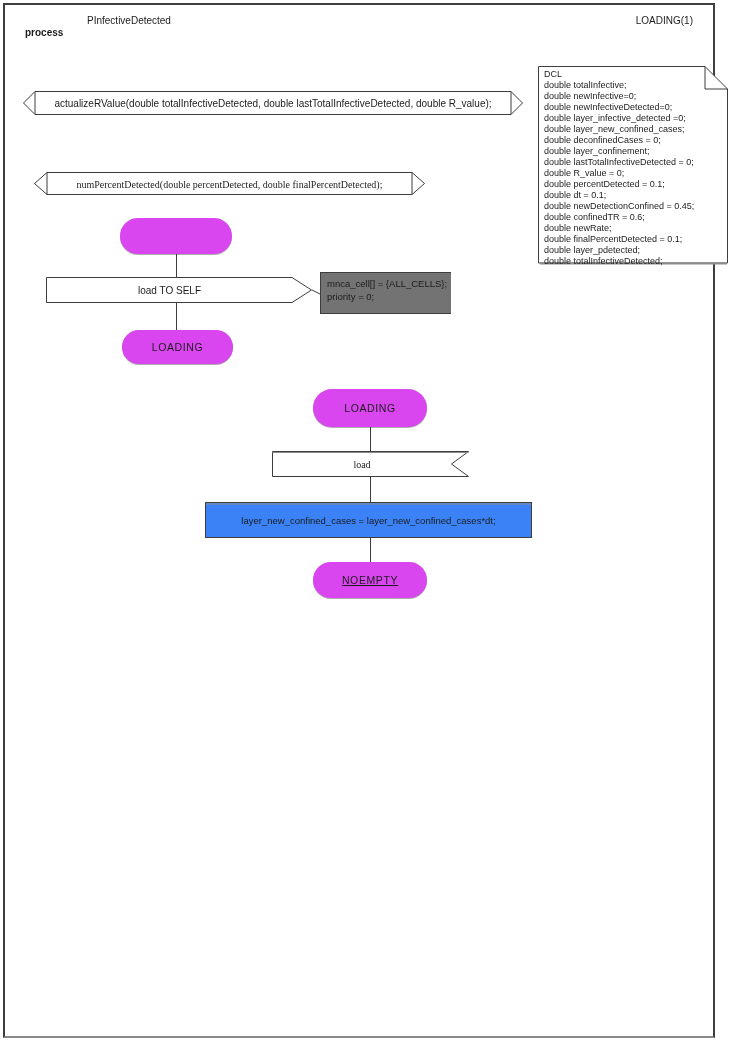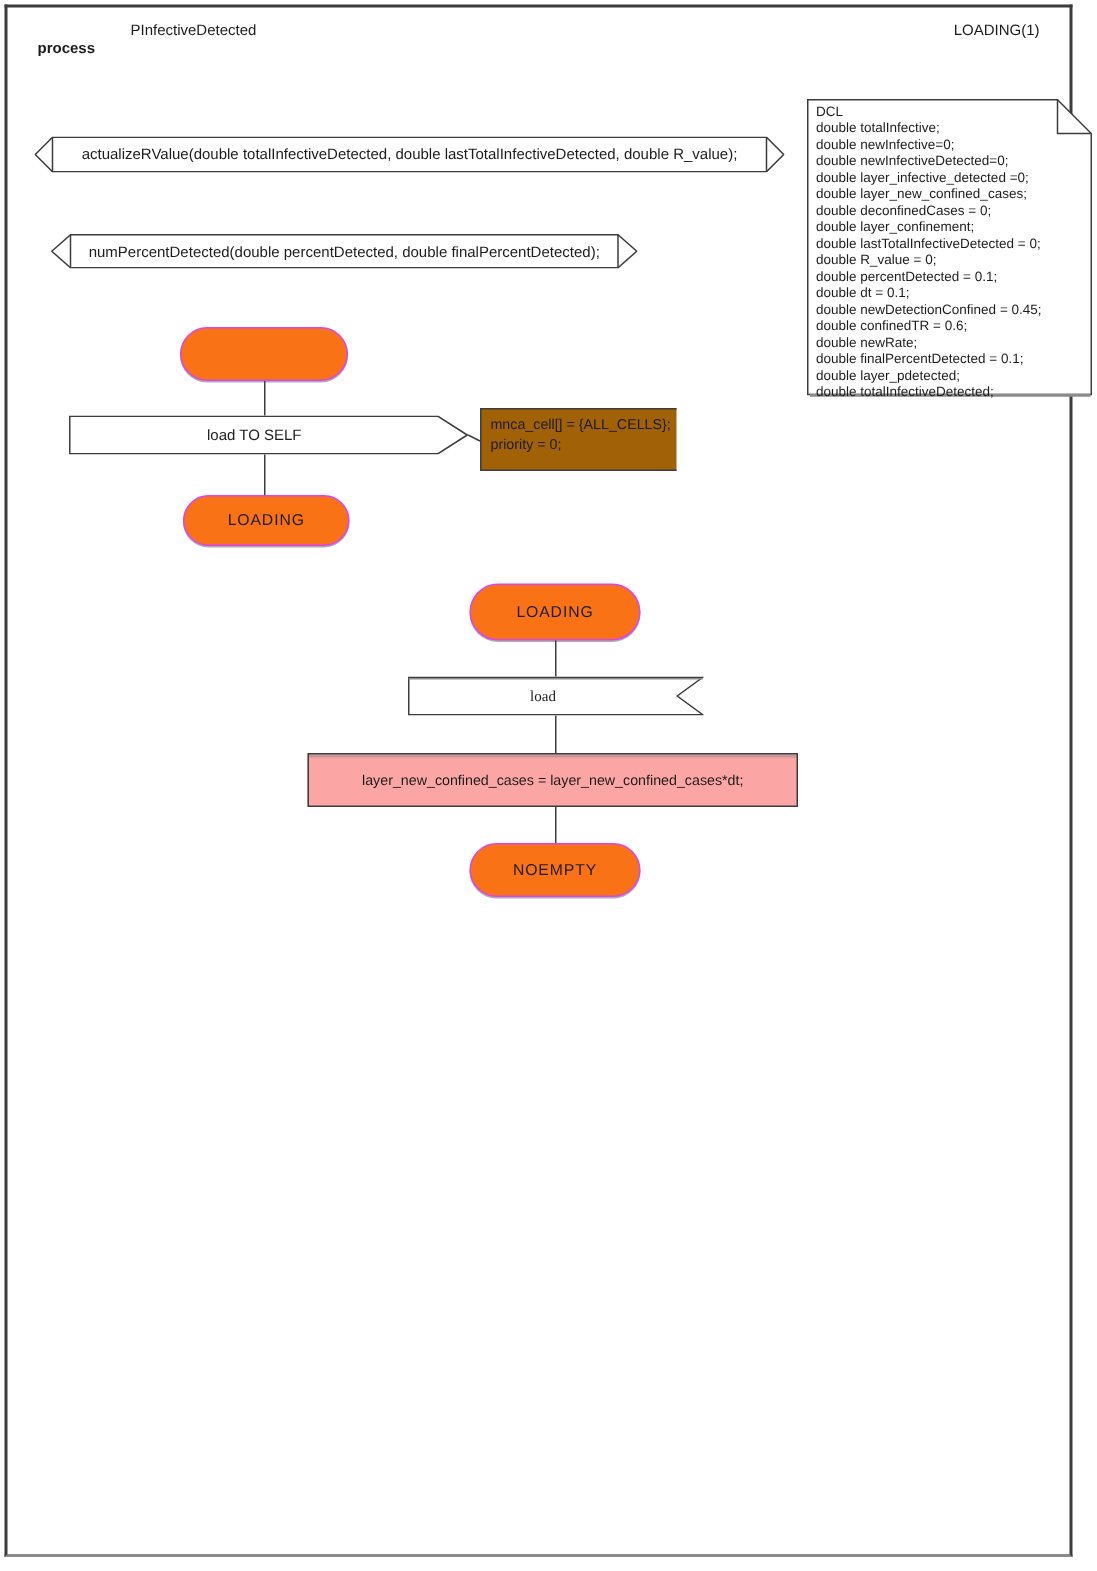--- a/index.html
+++ b/index.html
@@ -16,32 +16,32 @@
   .hdr{font-size:10px;white-space:nowrap;}
   .hdr-bold{font-weight:bold;}
   .vline{width:0;border-left:1px solid #3d3d3d;}
   .shape-svg{display:block;}
   .sym{position:absolute;}
   .sym-label{
     position:absolute;top:0;bottom:0;display:flex;align-items:center;justify-content:center;
     font-size:10px;white-space:nowrap;
   }
   .state{
-    border:1px solid #d946ef;background:#f97316;display:flex;align-items:center;justify-content:center;
+    border:7px solid #d946ef;background:#d946ef;display:flex;align-items:center;justify-content:center;
     box-sizing:border-box;box-shadow:0 1px 0 rgba(130,130,130,.65);
   }
   .state-text{font-size:10.5px;letter-spacing:0.6px;}
   .task-box{
-    border:1px solid #3d3d3d;background:#fca5a5;display:flex;align-items:center;justify-content:center;
+    border:1px solid #3d3d3d;background:#3b82f6;display:flex;align-items:center;justify-content:center;
     box-sizing:border-box;box-shadow:inset 0 2px 0 rgba(140,140,140,.5);
     font-size:9.5px;white-space:nowrap;
   }
   .comment-box{
     border-top:1px solid #3d3d3d;border-left:1px solid #3d3d3d;border-bottom:1px solid #3d3d3d;
-    background:#a16207;box-sizing:border-box;padding:4px 0 0 6px;
+    background:#737373;box-sizing:border-box;padding:4px 0 0 6px;
     font-size:9.5px;line-height:13px;white-space:nowrap;
   }
   .dcl-text{
     font-size:9px;line-height:11px;white-space:nowrap;
   }
 </style>
 </head>
 <body>
 
 <div class="abs page-border"></div>
@@ -52,21 +52,21 @@
 
 <div class="sym" style="left:23px;top:91px;width:500px;height:24px;">
   <svg class="shape-svg" width="500" height="24">
     <polygon points="0.5,12 12,0.5 488,0.5 499.5,12 488,23.5 12,23.5" fill="#fff" stroke="#3d3d3d" stroke-width="1"></polygon>
     <line x1="12" y1="0.5" x2="12" y2="23.5" stroke="#3d3d3d" stroke-width="1"></line>
     <line x1="488" y1="0.5" x2="488" y2="23.5" stroke="#3d3d3d" stroke-width="1"></line>
   </svg>
   <div class="sym-label" style="left:12px;right:12px;">actualizeRValue(double totalInfectiveDetected, double lastTotalInfectiveDetected, double R_value);</div>
 </div>
 
-<div class="sym" style="left:34px;top:156px;width:391px;height:25px;">
+<div class="sym" style="left:34px;top:172px;width:391px;height:25px;font-family:Liberation Serif, serif;">
   <svg class="shape-svg" width="391" height="23">
     <polygon points="0.5,11.5 13,0.5 378,0.5 390.5,11.5 378,22.5 13,22.5" fill="#fff" stroke="#3d3d3d" stroke-width="1"></polygon>
     <line x1="13" y1="0.5" x2="13" y2="22.5" stroke="#3d3d3d" stroke-width="1"></line>
     <line x1="378" y1="0.5" x2="378" y2="22.5" stroke="#3d3d3d" stroke-width="1"></line>
   </svg>
   <div class="sym-label" style="left:13px;right:13px;">numPercentDetected(double percentDetected, double finalPercentDetected);</div>
 </div>
 
 <div class="abs state" style="left:120px;top:218px;width:112px;height:36px;border-radius:18px;"></div>
 
@@ -109,21 +109,21 @@
 </div>
 
 <div class="abs vline" style="left:370px;top:477px;height:25px;"></div>
 
 <div class="abs task-box" style="left:205px;top:502px;width:327px;height:36px;">
   <span>layer_new_confined_cases = layer_new_confined_cases*dt;</span>
 </div>
 
 <div class="abs vline" style="left:370px;top:538px;height:24px;"></div>
 
-<div class="abs state" style="left:313px;top:562px;width:114px;height:36px;border-radius:18px;">
+<div class="abs state" style="left:313px;top:562px;width:114px;height:36px;border-radius:18px;text-decoration:underline;">
   <span class="state-text">NOEMPTY</span>
 </div>
 
 <div class="sym" style="left:538px;top:66px;width:190px;height:155px;">
   <svg class="shape-svg" width="190" height="199">
     <polygon points="0.5,0.5 167,0.5 189.5,23 189.5,197 0.5,197" fill="#fff" stroke="#3d3d3d" stroke-width="1"></polygon>
     <polyline points="167,0.5 167,23 189.5,23" fill="none" stroke="#3d3d3d" stroke-width="1"></polyline>
     <line x1="2" y1="197.5" x2="189" y2="197.5" stroke="#8c8c8c" stroke-width="2"></line>
   </svg>
   <div class="abs dcl-text" style="left:6px;top:3px;width:180px;">

